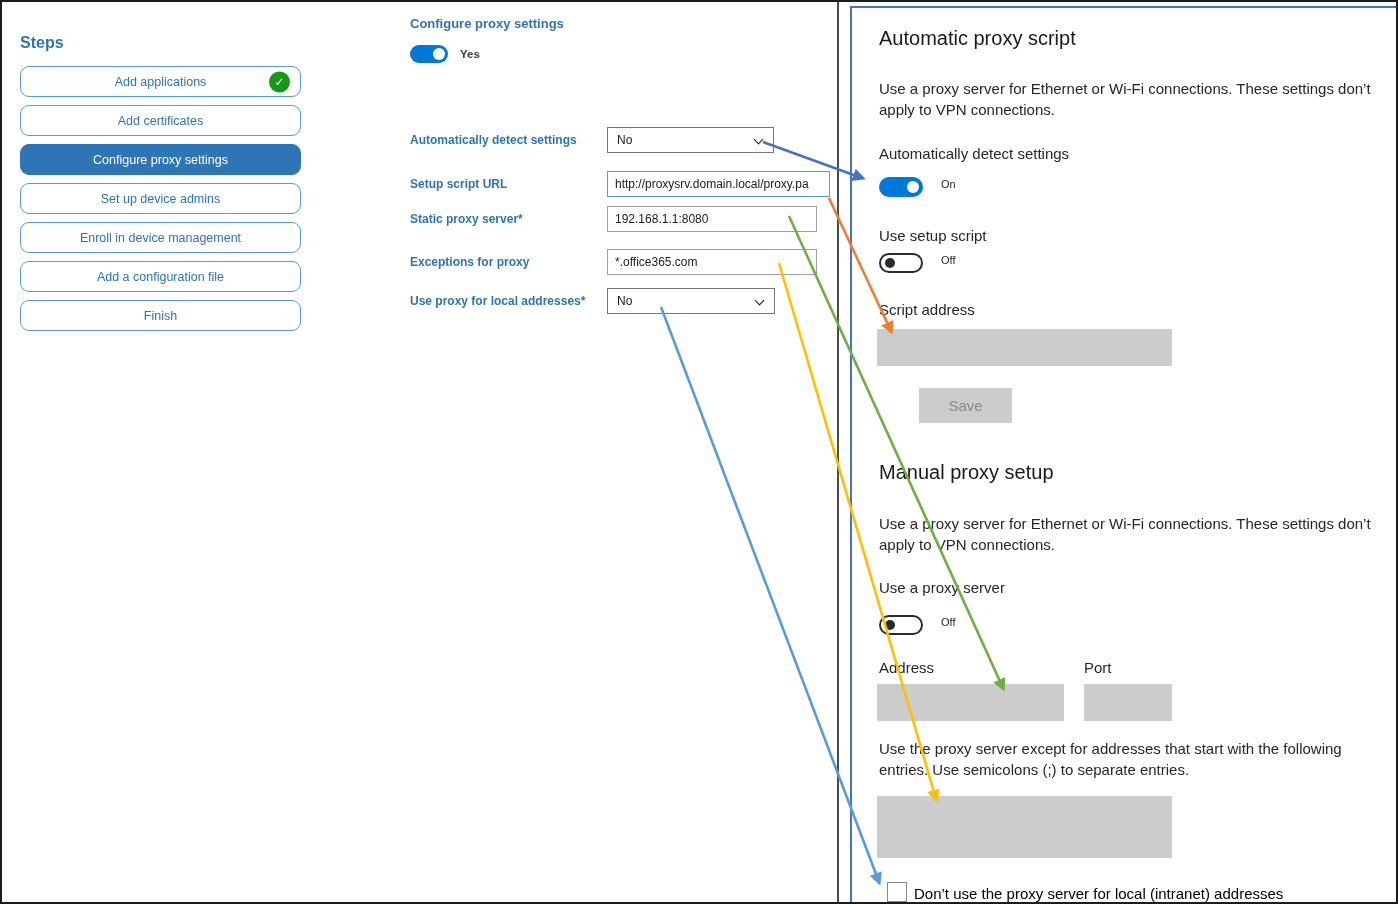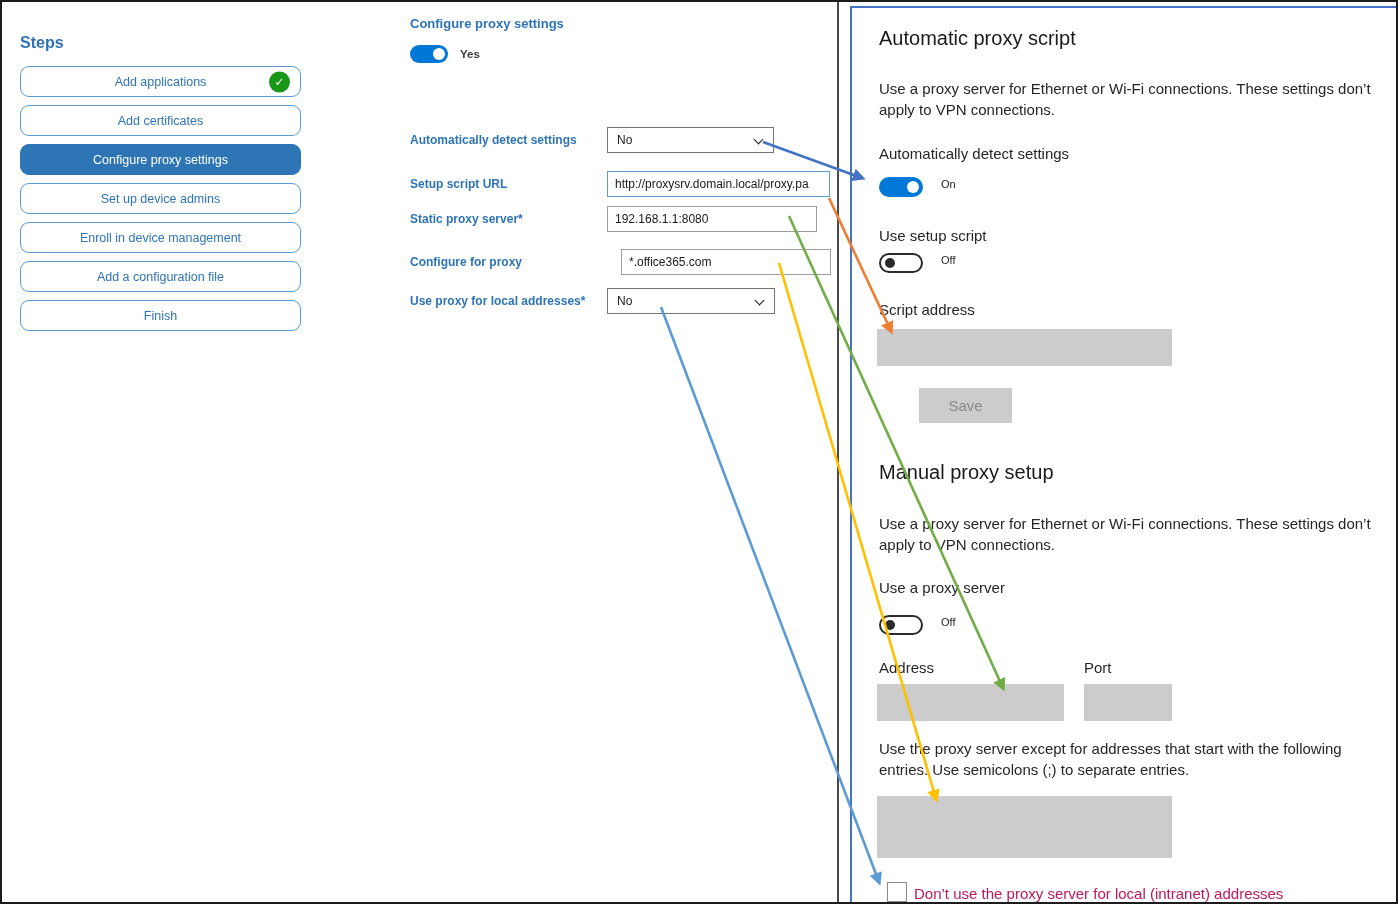--- a/index.html
+++ b/index.html
@@ -64,21 +64,21 @@
   .tgl-lg.off { background:#fff; border:2px solid #2b2b2b; }
   .tgl-lg.off .knob { position:absolute; left:4px; top:3px; width:10px; height:10px; border-radius:50%; background:#2b2b2b; }
   .tgl-state { position:absolute; font-size:11px; color:#1f1f1f; }
   .gbox { position:absolute; background:#cccccc; cursor:text; }
   .save-btn {
     position:absolute; width:93px; height:35px; background:#cccccc;
     display:flex; align-items:center; justify-content:center;
     font-size:15px; color:#8a8a8a; cursor:pointer;margin-left:40px;
   }
   .cb { position:absolute; width:20px; height:20px; border:1.5px solid #8a8a8a; background:#fff; cursor:pointer; }
-  .cb-label { position:absolute; font-size:15px; color:#be185d; }
+  .cb-label { position:absolute; font-size:15px; color:#000000; }
 
   
   #arrow-layer { position:absolute; inset:0; z-index:50; pointer-events:none; }
 </style>
 </head>
 <body>
 
 <div class="sidebar">
   <div class="sidebar-title">Steps</div>
 
@@ -131,22 +131,22 @@
 </div>
 
 <div class="frow" style="top:206px;">
   <div class="flabel">Static proxy server*</div>
   <div class="ctrl ti" style="width:210px;">
     <span>192.168.1.1:8080</span>
   </div>
 </div>
 
 <div class="frow" style="top:249px;">
-  <div class="flabel">Configure for proxy</div>
-  <div class="ctrl ti" style="width:210px;margin-left:14px;">
+  <div class="flabel">Exceptions for proxy</div>
+  <div class="ctrl ti" style="width:210px;">
     <span>*.office365.com</span>
   </div>
 </div>
 
 <div class="frow" style="top:288px;">
   <div class="flabel">Use proxy for local addresses*</div>
   <div class="ctrl dd" style="width:168px;">
     <span>No</span>
     <span class="chev"></span>
   </div>

